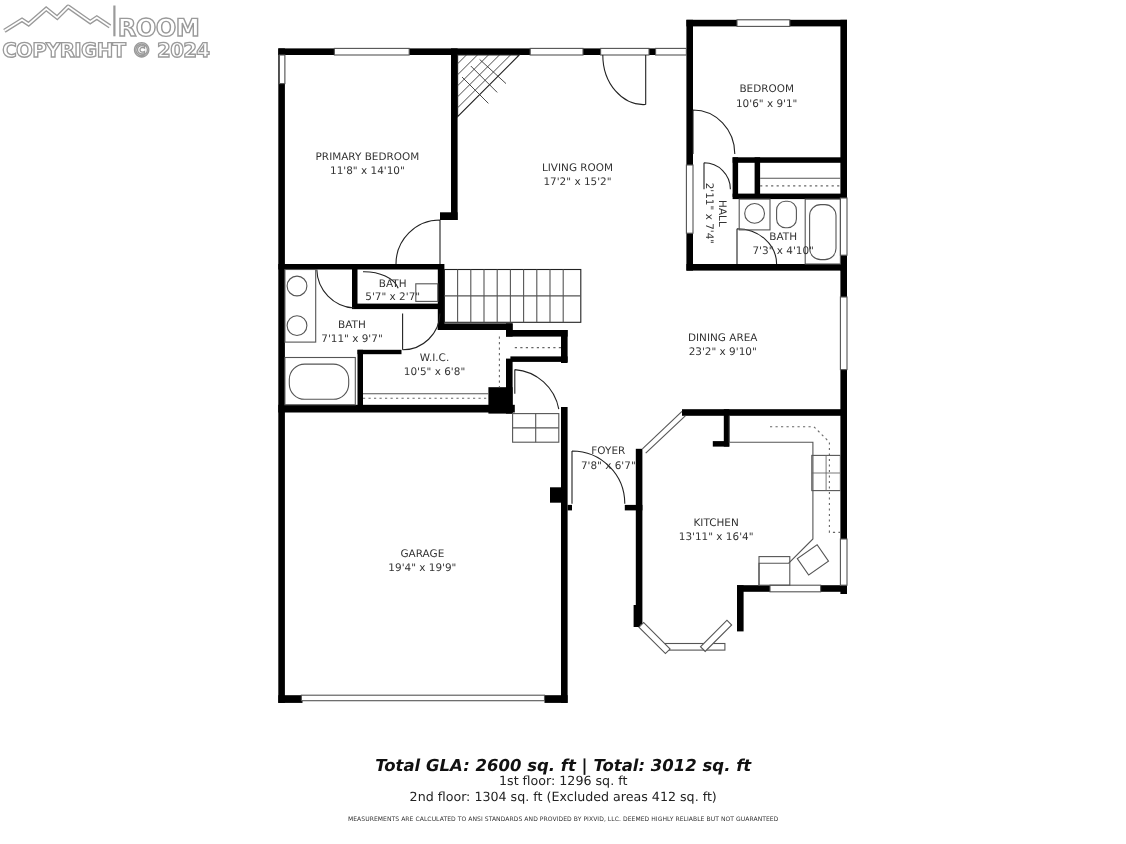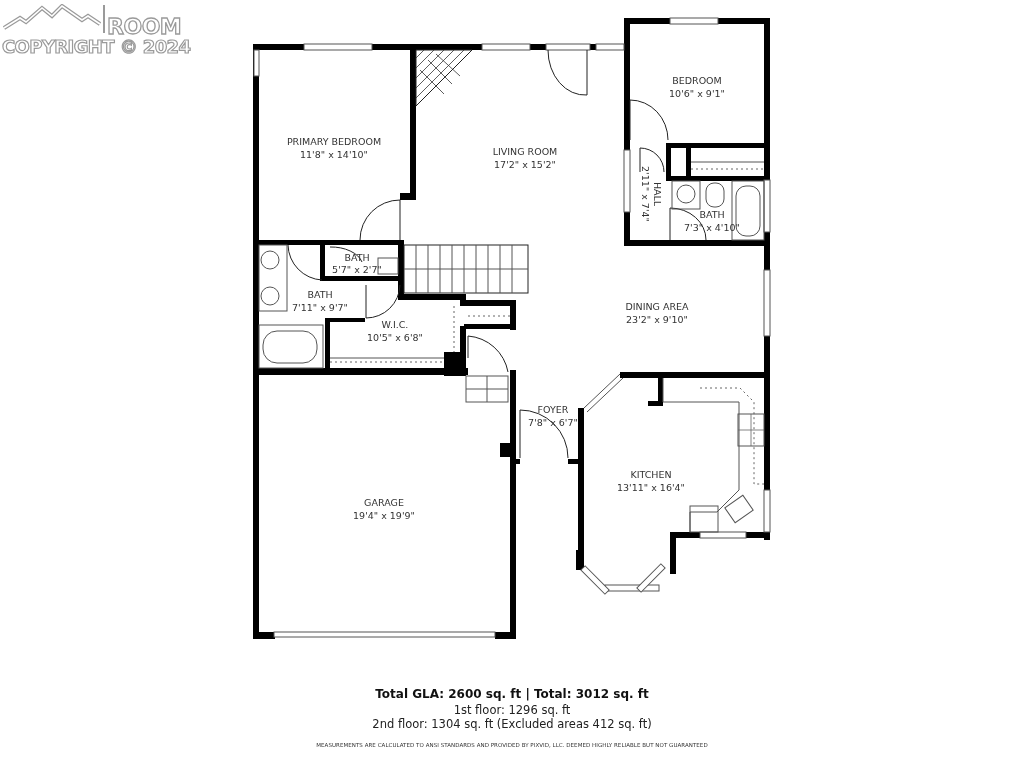--- a/index.html
+++ b/index.html
@@ -9,21 +9,21 @@
   .thin { stroke: #222; stroke-width: 1; fill: none; }
   .thin-g { stroke: #555; stroke-width: 1; fill: none; }
   .dash { stroke: #666; stroke-width: 1; fill: none; stroke-dasharray: 2 3; }
   .win { fill: #fff; stroke: #555; stroke-width: 1; }
   .room-label { font-family: "DejaVu Sans", sans-serif; font-size: 9.5px; fill: #333; text-anchor: middle; }
   .wm { position: absolute; left: 2px; top: 2px; color: #fff; }
   .wm-title { position: absolute; left: 107px; top: 14px; font-family: "DejaVu Sans", sans-serif; font-weight: bold; font-size: 22px; letter-spacing: -0.5px; color: #fff; -webkit-text-stroke: 1.3px #9a9a9a; }
   .wm-copy { position: absolute; left: 2px; top: 36px; font-family: "DejaVu Sans", sans-serif; font-weight: bold; font-size: 18px; letter-spacing: -0.6px; color: #fff; -webkit-text-stroke: 1.2px #9a9a9a; white-space: nowrap; }
   .wm-bar { position: absolute; left: 103px; top: 5px; width: 2px; height: 28px; background: #9a9a9a; }
   .footer { position: absolute; left: 0; width: 1024px; text-align: center; font-family: "DejaVu Sans", sans-serif; color: #111; }
-  .f-total { top: 687px; font-size: 12px; font-weight: bold; }
+  .f-total { top: 687px; font-size: 15px; font-weight: bold; font-style: italic; }
   .f-line { font-size: 11.5px; color: #222; }
   .f-1 { top: 703px; }
   .f-2 { top: 717px; }
   .f-disc { top: 742px; font-size: 5.5px; color: #333; letter-spacing: 0.05px; }
 </style>
 </head>
 <body>
 
 <div class="wm">
   <svg style="position:absolute;left:0;top:2px;" width="100" height="30" viewBox="0 0 100 30">

